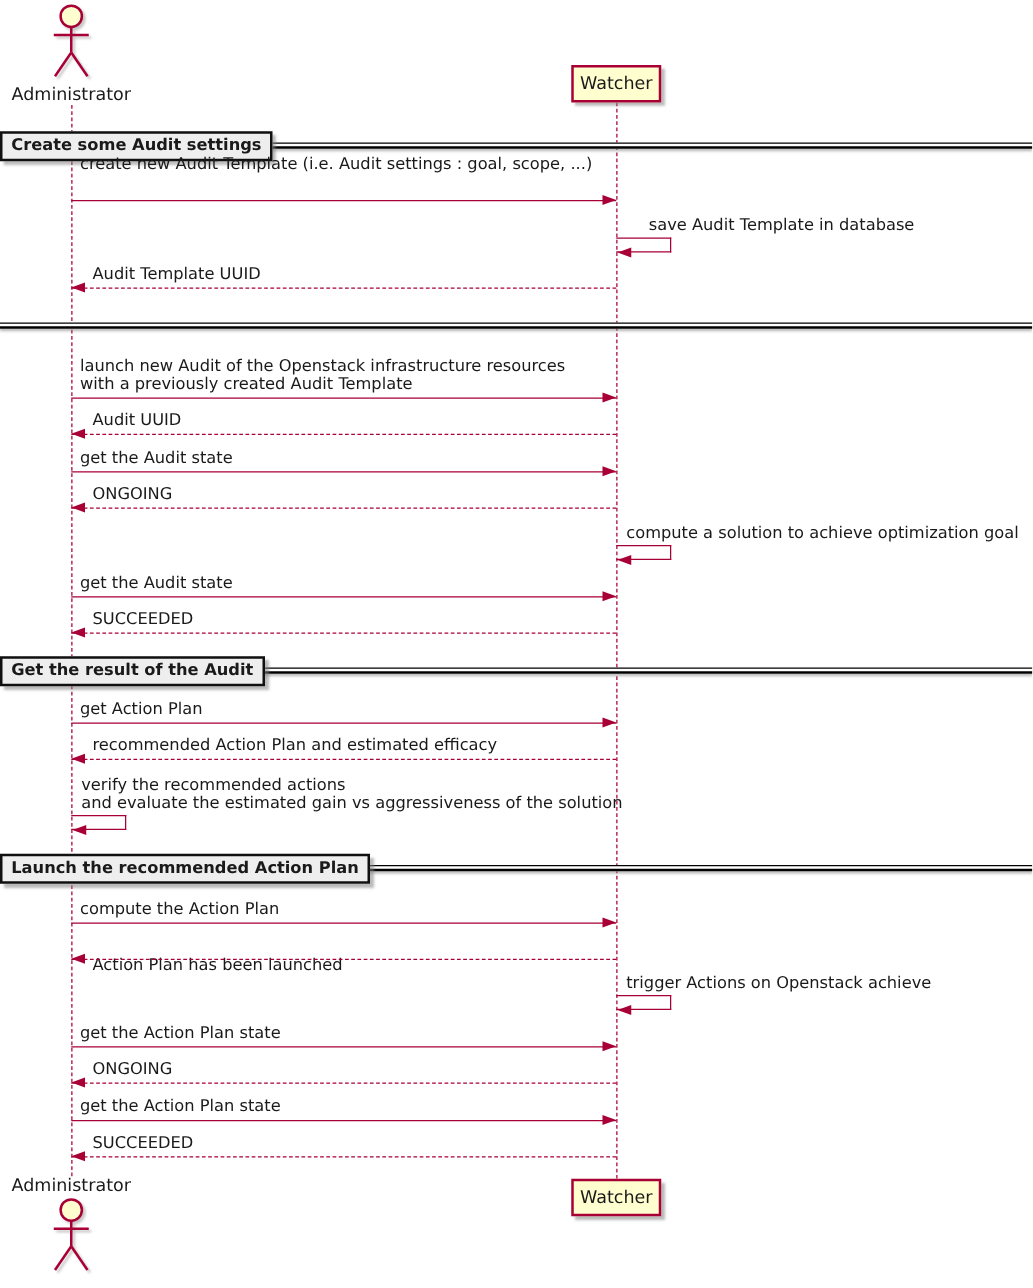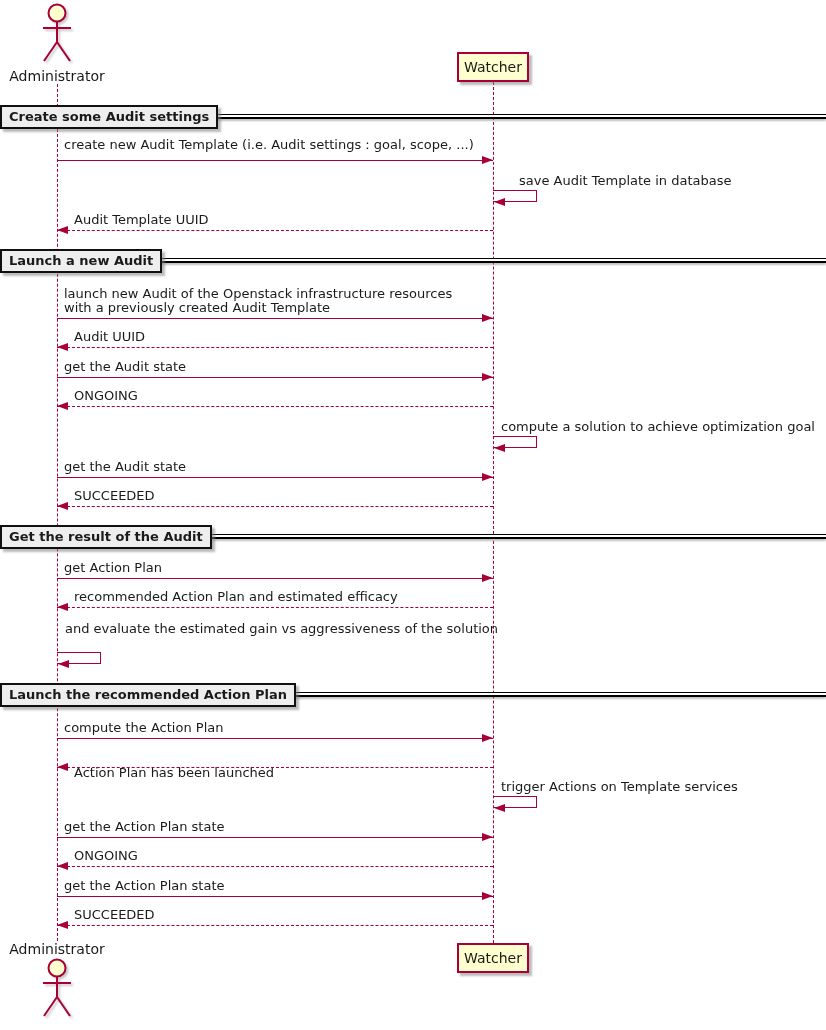--- a/index.html
+++ b/index.html
@@ -58,31 +58,30 @@
   <div class="lifeline" style="left:57px;top:84px;height:857px;"></div>
   <div class="lifeline" style="left:493px;top:82px;height:861px;"></div>
 
   <div id="layer">
       <div class="divider" style="top: 106px;">
         <div class="divider-rule"></div>
         <div class="divider-box">Create some Audit settings</div>
       </div>
       <div class="divider" style="top: 250px;">
         <div class="divider-rule"></div>
-        <div class="divider-box">Launch a new Audit</div>
       </div>
       <div class="divider" style="top: 526px;">
         <div class="divider-rule"></div>
         <div class="divider-box">Get the result of the Audit</div>
       </div>
       <div class="divider" style="top: 684px;">
         <div class="divider-rule"></div>
         <div class="divider-box">Launch the recommended Action Plan</div>
       </div>
-      <div class="msg-text" style="left: 64px; top: 138px;">
+      <div class="msg-text" style="left: 64px; top: 125px;">
         <div class="msg-line">create new Audit Template (i.e. Audit settings : goal, scope, ...)</div>
       </div>
       <div class="arrow-solid" style="left: 57px; width: 436px; top: 160px;"></div>
       <div class="tri tri-right" style="left: 482px; top: 156px;"></div>
       <div class="msg-text" style="left: 519px; top: 174px;">
         <div class="msg-line">save Audit Template in database</div>
       </div>
       <div class="self-loop" style="left: 493px; top: 190px;"></div>
       <div class="tri tri-left" style="left: 494px; top: 198px;"></div>
       <div class="msg-text" style="left: 74px; top: 213px;">
@@ -130,36 +129,37 @@
         <div class="msg-line">get Action Plan</div>
       </div>
       <div class="arrow-solid" style="left: 57px; width: 436px; top: 578px;"></div>
       <div class="tri tri-right" style="left: 482px; top: 574px;"></div>
       <div class="msg-text" style="left: 74px; top: 590px;">
         <div class="msg-line">recommended Action Plan and estimated efficacy</div>
       </div>
       <div class="arrow-dashed" style="left: 57px; width: 436px; top: 607px;"></div>
       <div class="tri tri-left" style="left: 57px; top: 603px;"></div>
       <div class="msg-text" style="left: 65px; top: 622px;">
+        <div class="msg-line">verify the recommended actions</div>
         <div class="msg-line">and evaluate the estimated gain vs aggressiveness of the solution</div>
       </div>
       <div class="self-loop" style="left: 57px; top: 652px;"></div>
       <div class="tri tri-left" style="left: 58px; top: 660px;"></div>
       <div class="msg-text" style="left: 64px; top: 721px;">
         <div class="msg-line">compute the Action Plan</div>
       </div>
       <div class="arrow-solid" style="left: 57px; width: 436px; top: 738px;"></div>
       <div class="tri tri-right" style="left: 482px; top: 734px;"></div>
       <div class="msg-text" style="left: 74px; top: 750px; margin-top: 16px;">
         <div class="msg-line">Action Plan has been launched</div>
       </div>
       <div class="arrow-dashed" style="left: 57px; width: 436px; top: 767px;"></div>
       <div class="tri tri-left" style="left: 57px; top: 763px;"></div>
       <div class="msg-text" style="left: 501px; top: 780px;">
-        <div class="msg-line">trigger Actions on Template services</div>
+        <div class="msg-line">trigger Actions on Openstack achieve</div>
       </div>
       <div class="self-loop" style="left: 493px; top: 796px;"></div>
       <div class="tri tri-left" style="left: 494px; top: 804px;"></div>
       <div class="msg-text" style="left: 64px; top: 820px;">
         <div class="msg-line">get the Action Plan state</div>
       </div>
       <div class="arrow-solid" style="left: 57px; width: 436px; top: 837px;"></div>
       <div class="tri tri-right" style="left: 482px; top: 833px;"></div>
       <div class="msg-text" style="left: 74px; top: 849px;">
         <div class="msg-line">ONGOING</div>

